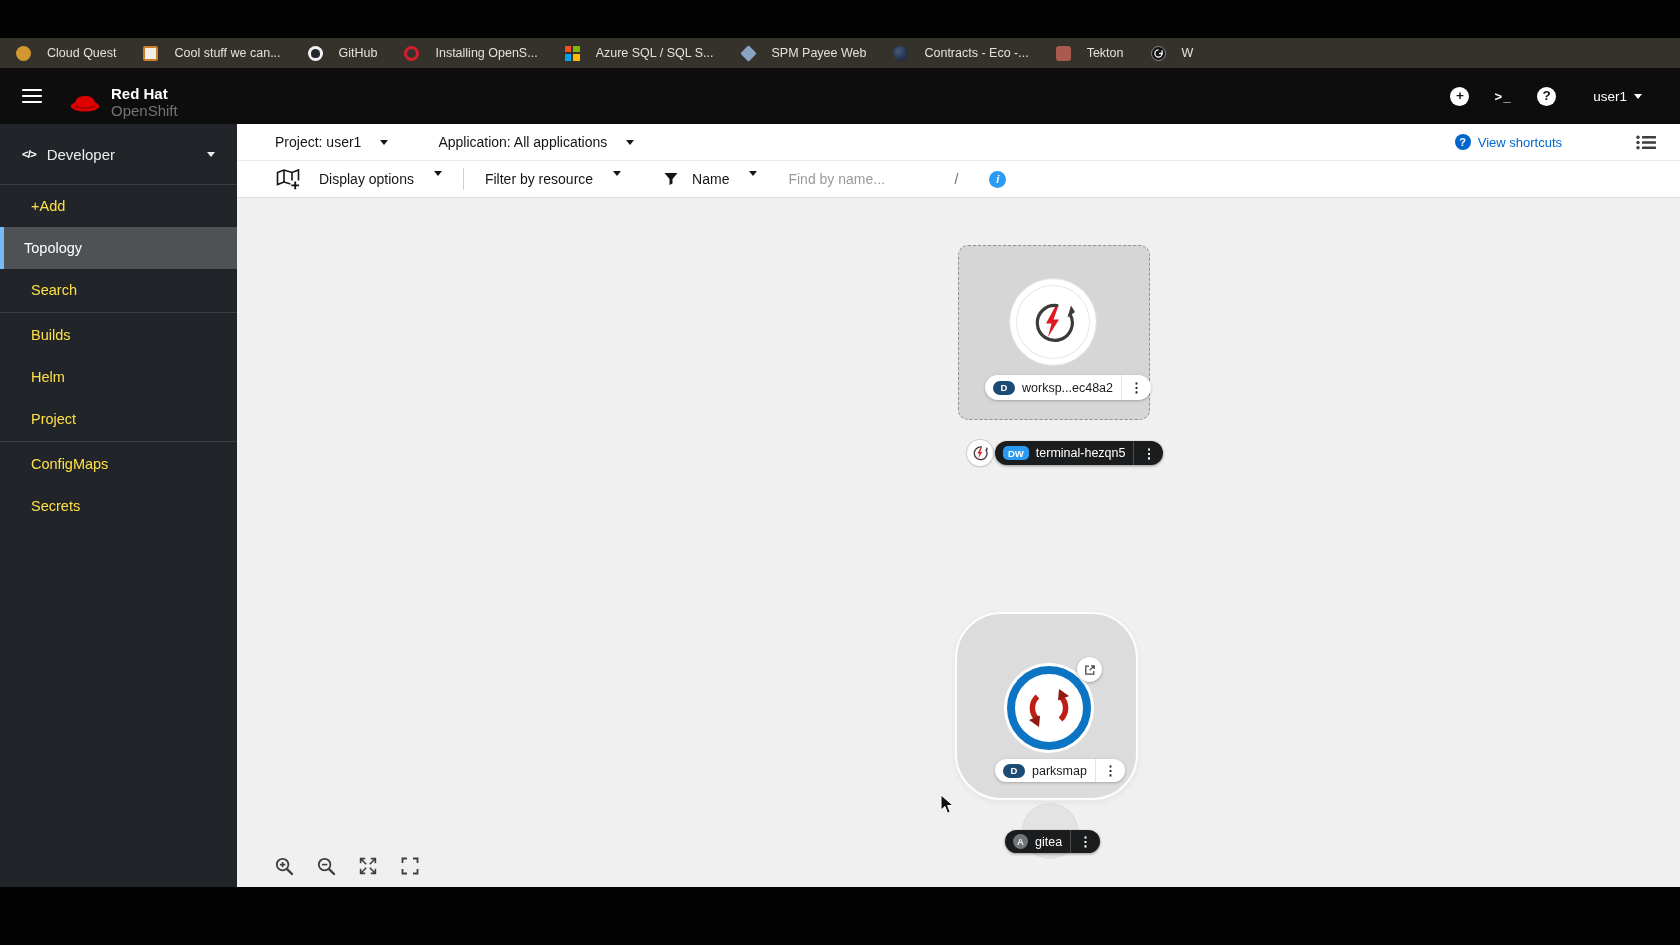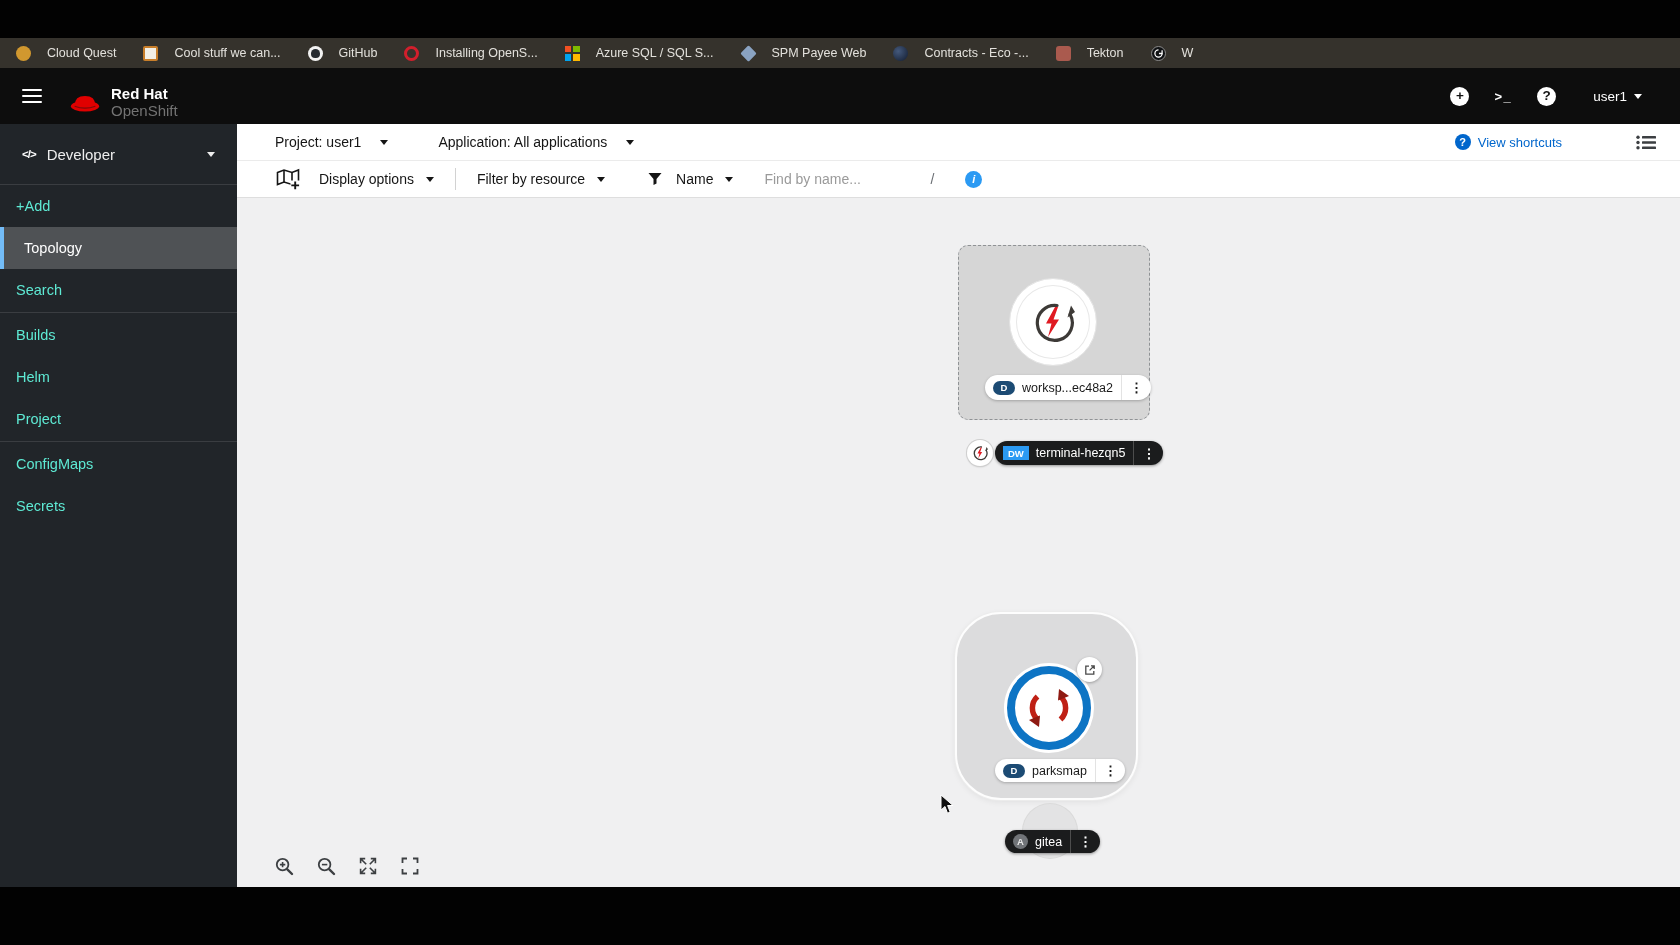--- a/index.html
+++ b/index.html
@@ -54,21 +54,21 @@
   .caret { width:0; height:0; border-left:4.5px solid transparent; border-right:4.5px solid transparent; border-top:5.5px solid currentColor; display:inline-block; }
 
   
   .sidebar { position:absolute; top:124px; left:0; width:237px; height:763px; background:#212529; }
   .persp {
     height:61px; display:flex; align-items:center; padding:0 22px;
     color:#ededed; font-size:15px; border-bottom:1px solid #3a3d41; cursor:pointer;
   }
   .persp .code { font-size:11.5px; font-weight:bold; margin-right:11px; color:#fff; letter-spacing:-1px; }
   .persp .caret { margin-left:auto; color:#ededed; }
-  .nav-item { height:42px; display:flex; align-items:center; padding-left:16px; color:#5eead4; font-size:14.5px; cursor:pointer; }
+  .nav-item { height:42px; display:flex; align-items:center; padding-left:31px; color:#fde047; font-size:14.5px; cursor:pointer; }
   .nav-item.active { background:#4f5255; border-left:4px solid #73bcf7; padding-left:20px; color:#fff; }
   .nav-divider { border-top:1px solid #3a3d41; margin:1px 0; }
 
   
   .main { position:absolute; left:237px; top:124px; width:1443px; height:763px; background:#f0f0f1; }
   .ctx-bar {
     height:37px; background:#fff; border-bottom:1px solid #ebebeb;
     display:flex; align-items:center; font-size:14px; color:#151515;
     padding:0 24px 0 38px;
   }
@@ -81,21 +81,21 @@
     font-size:11px; font-weight:bold; display:flex; align-items:center; justify-content:center; line-height:1;
   }
   .list-toggle { margin-left:74px; cursor:pointer; display:flex; align-items:center; }
 
   .filter-bar {
     height:37px; background:#fff; display:flex; align-items:center;
     padding-left:39px; font-size:14px; color:#151515; border-bottom:1px solid #dedede;
   }
   .mapplus { margin-right:19px; cursor:pointer; display:flex; }
   .vdiv { width:1px; height:22px; background:#d2d2d2; margin:0 21px; }
-  .dd { display:flex; align-items:center; gap:12px; cursor:pointer; }
+  .dd { display:flex; gap:20px; cursor:pointer; }
   .dd .caret { color:#151515; }
   .funnel { margin:0 14px 0 43px; display:flex; }
   .find-input {
     border:none; outline:none; width:128px; font-size:14px; color:#a21caf;
     margin-left:29px; font-family:"Liberation Sans", sans-serif; background:transparent;
   }
   .find-input::placeholder { color:#9a9a9a; }
   .slash-hint { color:#6a6e73; margin-left:40px; font-size:14px; }
   .info-circle {
     width:17px; height:17px; border-radius:50%; background:#2b9af3; color:#fff;
@@ -129,21 +129,21 @@
     border-top-right-radius:12.5px; border-bottom-right-radius:12.5px;
   }
   .node-label.dark { background:#1b1c1d; color:#fff; box-shadow:0 1px 3px rgba(0,0,0,.4); }
   .node-label.dark .kebab { border-left:1px solid #4d4d4d; color:#fff; }
 
   .badge-d {
     min-width:22px; height:14px; border-radius:7px; background:#1c4b74; color:#fff;
     font-size:9.5px; font-weight:bold; display:flex; align-items:center; justify-content:center; padding:0 5px;
   }
   .badge-dw {
-    height:14px; border-radius:0; background:#2b9af3; color:#fff;
+    height:14px; border-radius:5px; background:#2b9af3; color:#fff;
     font-size:9.5px; font-weight:bold; display:flex; align-items:center; justify-content:center; padding:0 5px;
   }
   .badge-a {
     width:15px; height:15px; border-radius:50%; background:#717478; color:#e8e8e8;
     font-size:9.5px; font-weight:bold; display:flex; align-items:center; justify-content:center;
   }
 
   .term-icon {
     position:absolute; left:730px; top:242px; width:26px; height:26px; border-radius:50%;
     background:#fff; box-shadow:0 0 0 1px #cfcfcf, 0 1px 2px rgba(0,0,0,.2);

